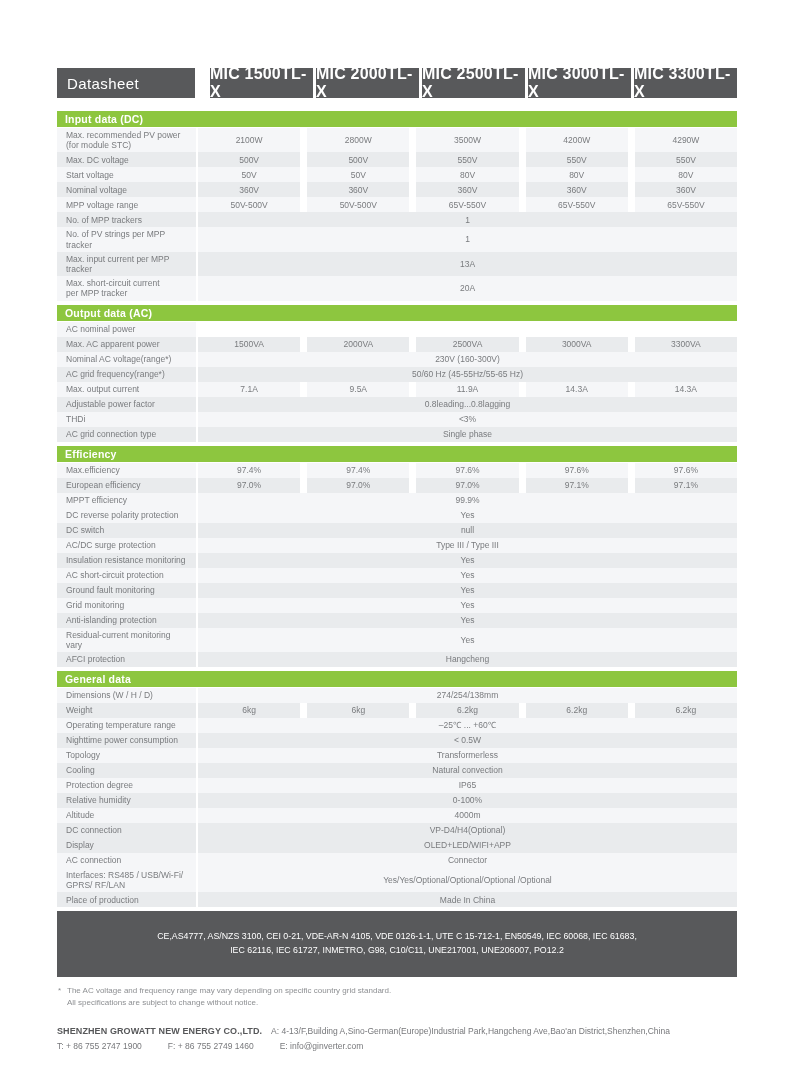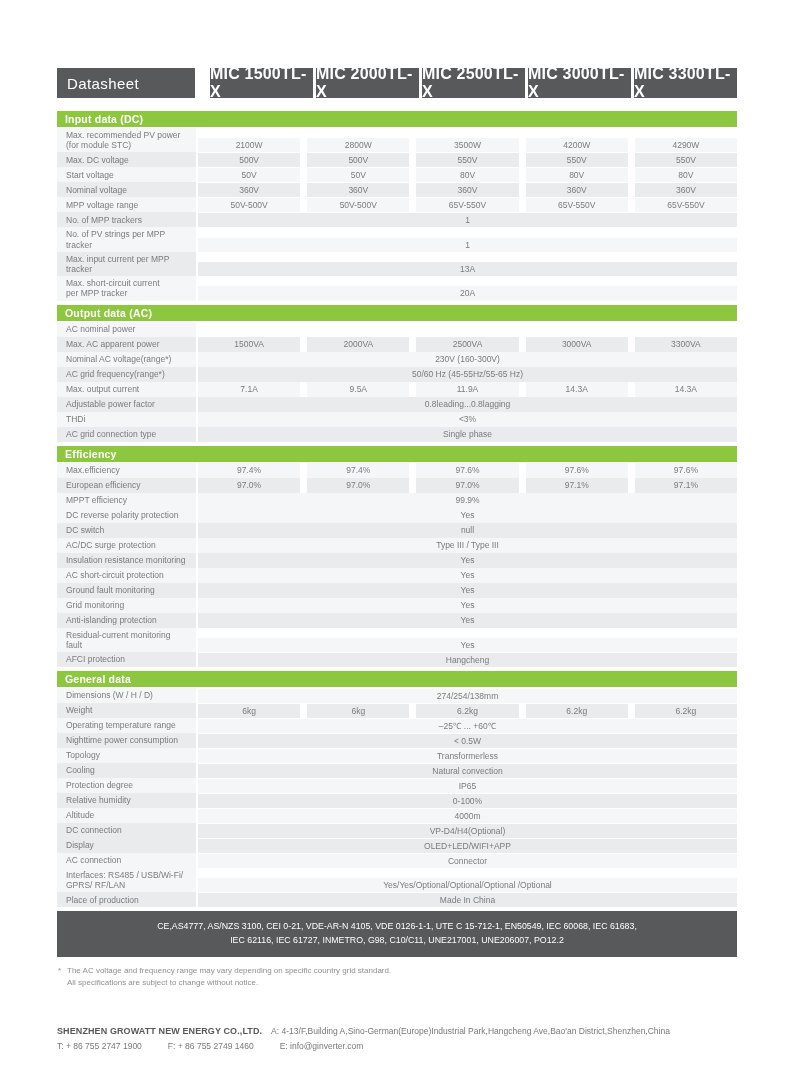--- a/index.html
+++ b/index.html
@@ -19,29 +19,29 @@
   
   .section-header { background:#8dc63f; color:#fff; font-weight:bold; font-size:10.5px;
                     height:16px; line-height:16px; padding-left:8px; margin:4px 0 1px;
                     letter-spacing:0.2px; }
   .section-header.first { margin-top:13px; }
 
   
   .row { display:flex; min-height:15px; margin-bottom:0; }
   .row .label { width:139px; padding:2px 8px 2px 9px; font-size:8.5px; color:#797b7e;
                 display:flex; align-items:center; white-space:pre-line; line-height:1.2; }
-  .row .vals { flex:1; display:flex; gap:7px; margin-left:2px;align-items:flex-end; }
+  .row .vals { flex:1; display:flex; gap:7px; margin-left:2px; }
   .cell { flex:1; display:flex; align-items:center; justify-content:center;
           font-size:8.5px; color:#797b7e; text-align:center; line-height:1.2; padding:2px 2px; }
   .row.odd .label, .row.odd .cell { background:#f5f6f8; }
   .row.even .label, .row.even .cell { background:#e9ebed; }
 
   
   .cert-band { margin-top:4px; background:#58595b; color:#fff; text-align:center;
-               font-size:8.8px; line-height:1.55; padding:9px 12px; white-space:pre-line; }
+               font-size:8.8px; line-height:1.55; padding:19px 12px; white-space:pre-line; }
 
   
   .footnotes { margin:8px 0 0 1px; font-size:8px; color:#8d8f92; line-height:1.55; }
   .footnotes .fline { display:flex; }
   .footnotes .marker { width:9px; }
   .footnotes .indent { margin-left:9px; }
 
   
   .footer { position:absolute; left:57px; top:1026px; width:690px; }
   .footer .line1 { font-size:8.5px; color:#77787b; }
@@ -268,21 +268,21 @@
             <div class="cell">Yes</div>
           </div>
         </div>
         <div class="row even">
           <div class="label">Anti-islanding protection</div>
           <div class="vals">
             <div class="cell">Yes</div>
           </div>
         </div>
         <div class="row odd">
-          <div class="label">Residual-current monitoring fault</div>
+          <div class="label">Residual-current monitoring vary</div>
           <div class="vals">
             <div class="cell">Yes</div>
           </div>
         </div>
         <div class="row even">
           <div class="label">AFCI protection</div>
           <div class="vals">
             <div class="cell">Hangcheng</div>
           </div>
         </div>

